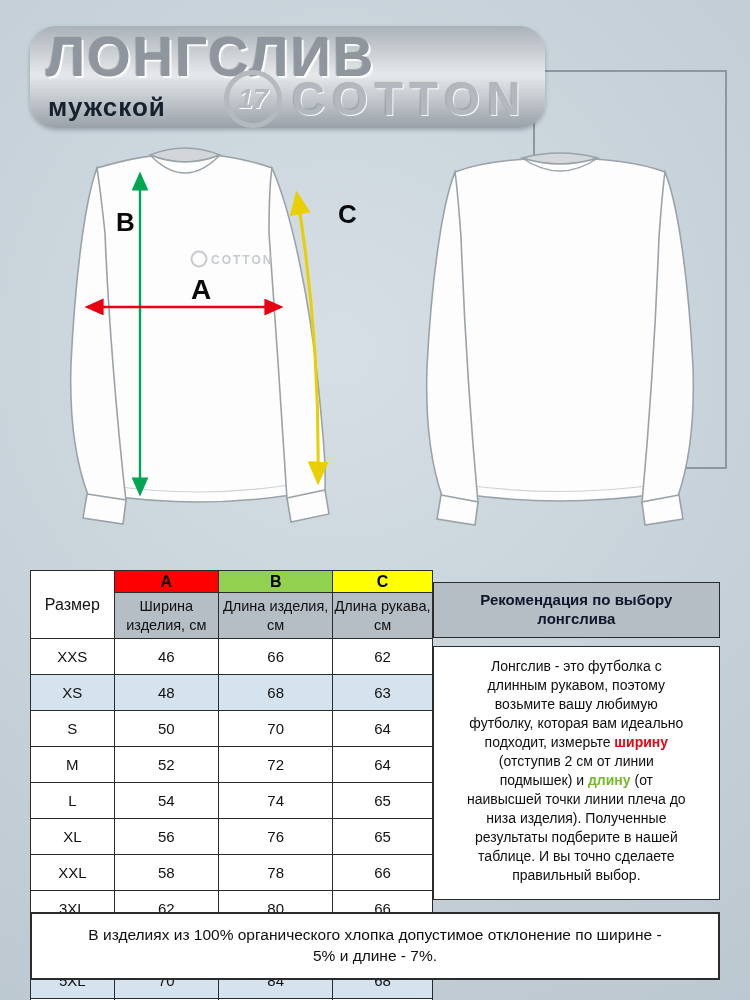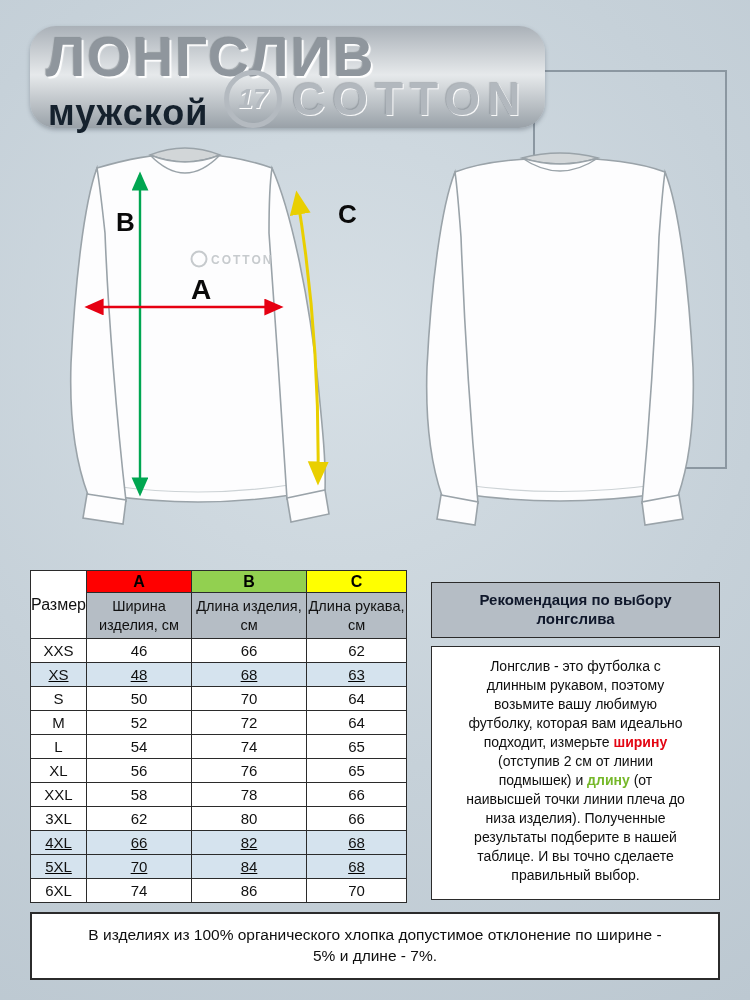--- a/index.html
+++ b/index.html
@@ -18,21 +18,21 @@
   }
   .page-title{
     position:absolute; left:16px; top:-2px;
     font-size:56px; font-weight:bold; letter-spacing:2px;
     color:#8f969d;
     text-shadow:2px 2px 1px rgba(255,255,255,.95), -1px -1px 1px rgba(80,88,95,.45);
     white-space:nowrap;
   }
   .page-subtitle{
     position:absolute; left:18px; top:66px;
-    font-size:36px; font-weight:bold; color:#15212d; letter-spacing:1px;
+    font-size:26px; font-weight:bold; color:#15212d; letter-spacing:1px;
   }
   .brand-circle{
     position:absolute; left:224px; top:70px; width:58px; height:58px;
     border:5px solid #b4bac0; border-radius:50%;
     display:flex; align-items:center; justify-content:center;
     font-size:27px; font-weight:900; font-style:italic; color:#b4bac0;
     text-shadow:1px 1px 0 #fff; background:transparent;
   }
   .brand-text{
     position:absolute; left:292px; top:72px;
@@ -48,28 +48,28 @@
   
   .bottom-zone{
     position:absolute; left:30px; top:570px; width:690px;
     display:flex; justify-content:space-between;
   }
   table.size-table{ border-collapse:collapse; background:#fff; }
   .size-table th, .size-table td{
     border:1px solid #2b2b2b; text-align:center; vertical-align:middle;
     color:#111;
   }
-  .size-table th.size-head{ width:56px; background:#fff; font-weight:normal; font-size:16px; }
+  .size-table th.size-head{ width:84px; background:#fff; font-weight:normal; font-size:16px; }
   .size-table th.letter{ height:22px; font-size:16px; font-weight:bold; color:#000; }
   .size-table th.col-a{ background:#ff0000; width:105px; }
   .size-table th.col-b{ background:#92d050; width:115px; }
   .size-table th.col-c{ background:#ffff00; width:100px; }
   .size-table th.desc{ height:46px; background:#b5bdc5; font-weight:normal; font-size:14.5px; line-height:1.25; }
-  .size-table td{ height:24px; font-size:15px; }
-  .size-table tr.shaded{ background:#d5e3ee;text-decoration:underline; }
+  .size-table td{ height:36px; font-size:15px; }
+  .size-table tr.shaded{ background:#d5e3ee; }
   
   .rec-panel{ width:289px; position:relative; }
   .rec-title{
     margin-top:12px; height:56px; border:1px solid #2b2b2b; background:#b5bdc5;
     display:flex; align-items:center; justify-content:center; text-align:center;
     font-size:15px; font-weight:bold; color:#0f172a; padding:0 33px; line-height:1.25;
   }
   .rec-body{
     margin-top:8px; height:254px; border:1px solid #2b2b2b; background:#fff;
     padding:10px 28px; font-size:14px; line-height:1.36; text-align:center; color:#0e0e0e;

